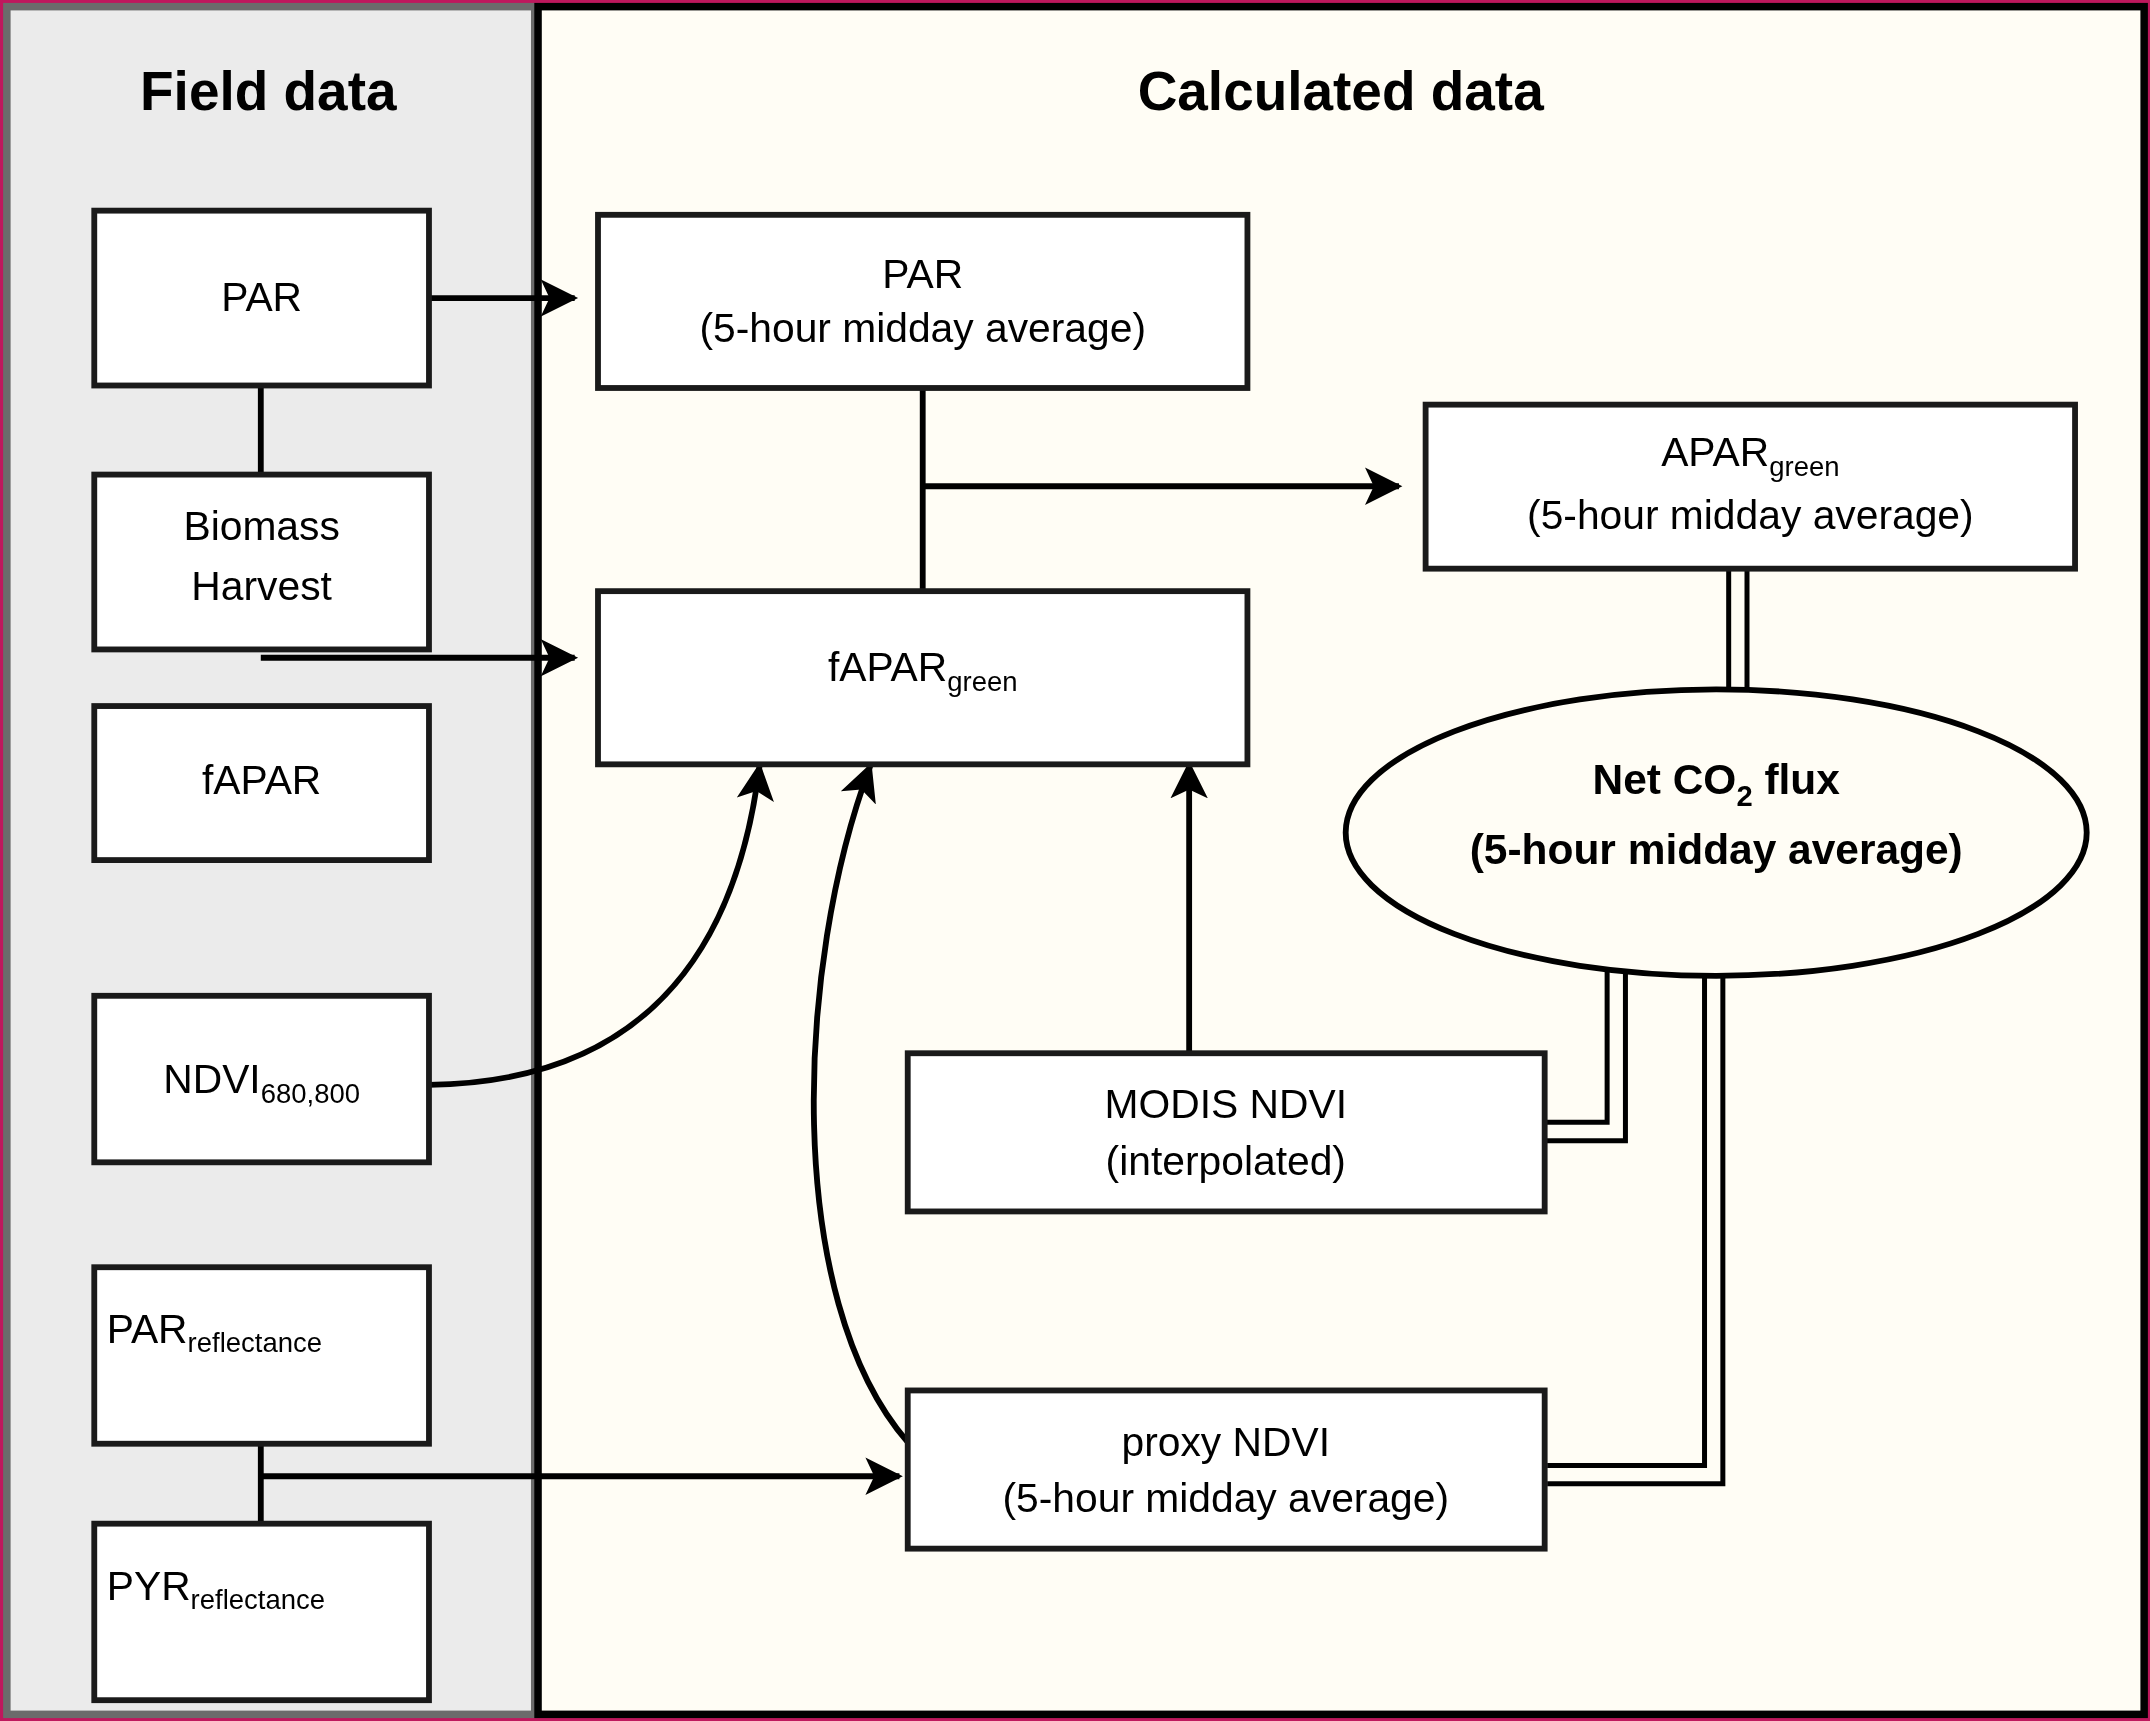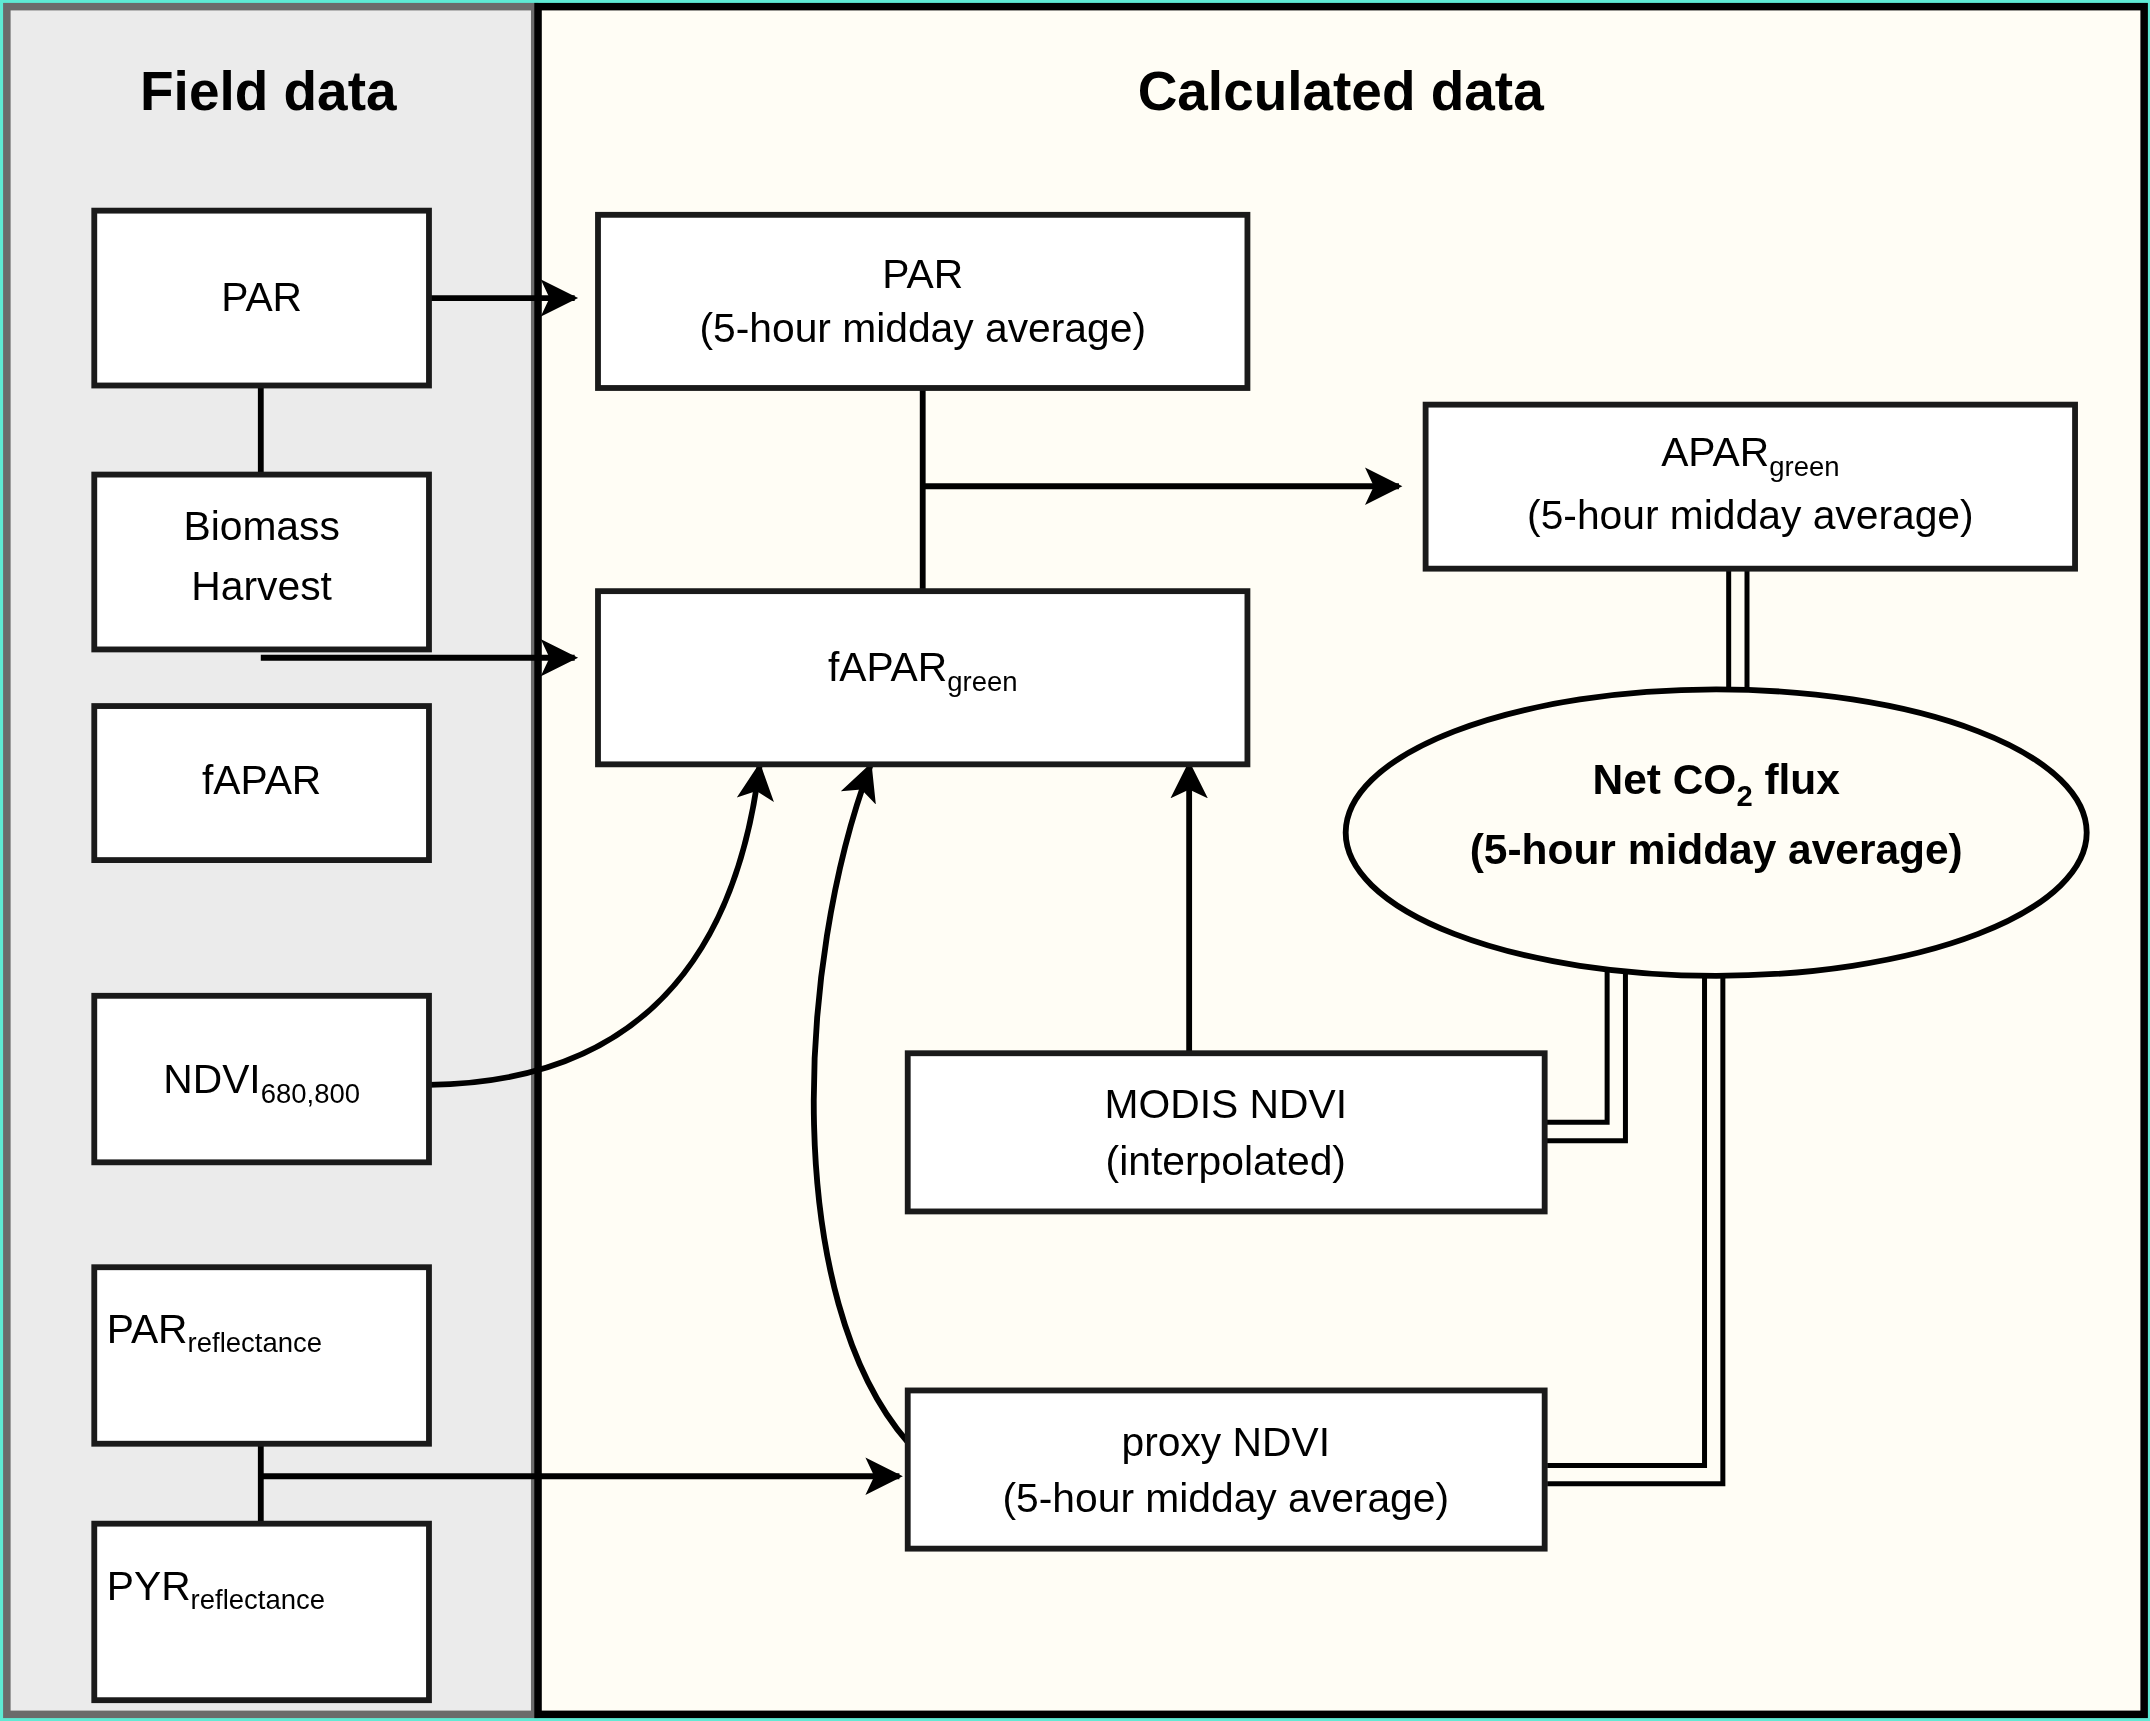--- a/index.html
+++ b/index.html
@@ -4,21 +4,21 @@
 <style>
   html, body {
     margin: 0;
     padding: 0;
     background: #ffffff;
   }
   #stage {
     position: relative;
     width: 2151px;
     height: 1721px;
-    background: #5eead4;
+    background: #be185d;
     font-family: "Liberation Sans", sans-serif;
   }
   svg.diagram {
     position: absolute;
     top: 0; left: 0;
     width: 2151px;
     height: 1721px;
   }
   .panel-field {
     fill: #ebebeb;

